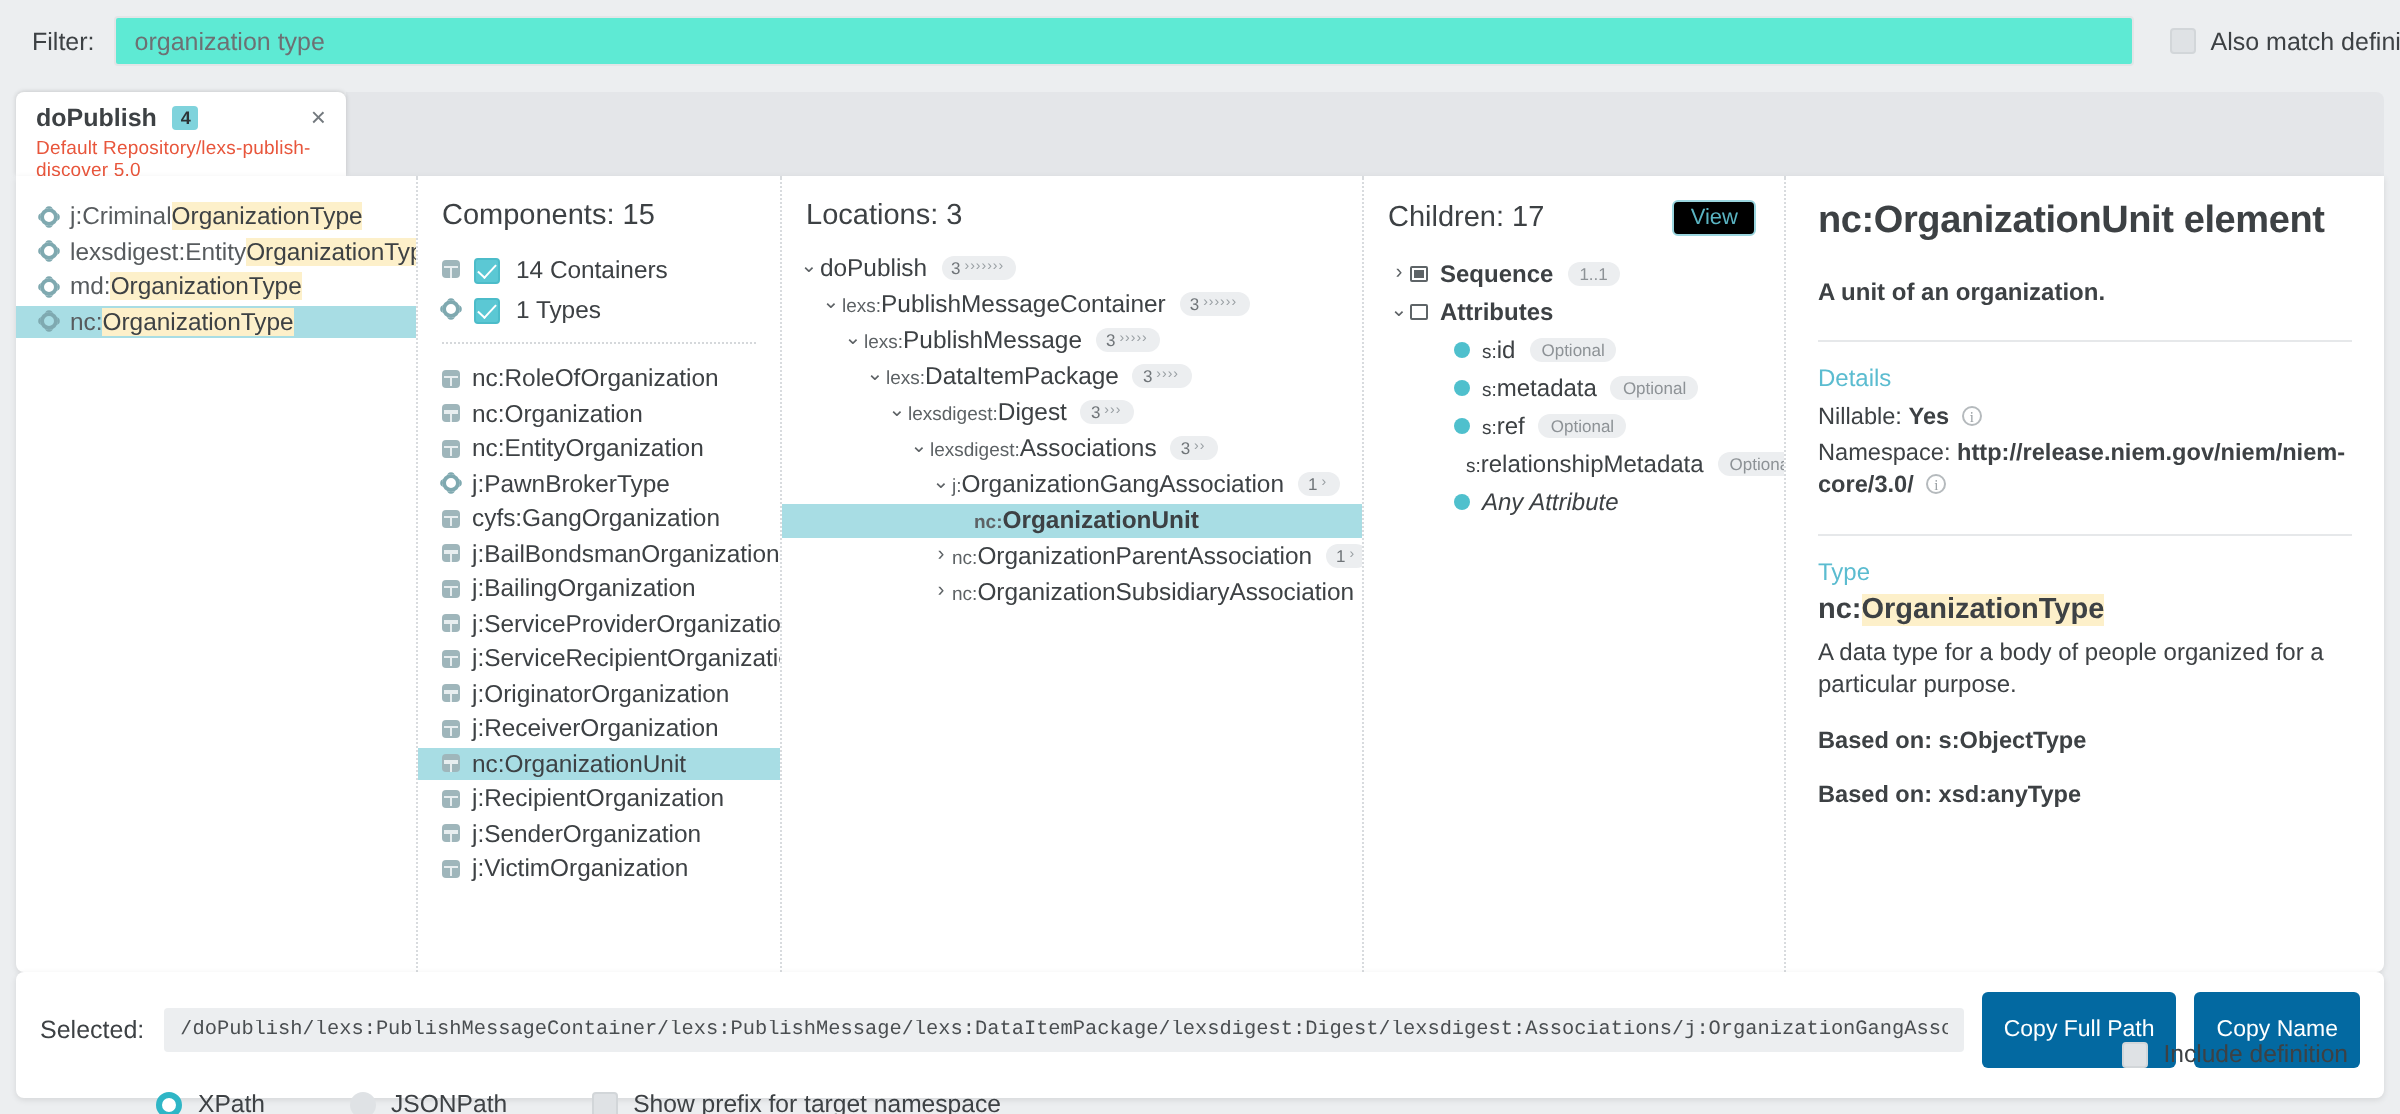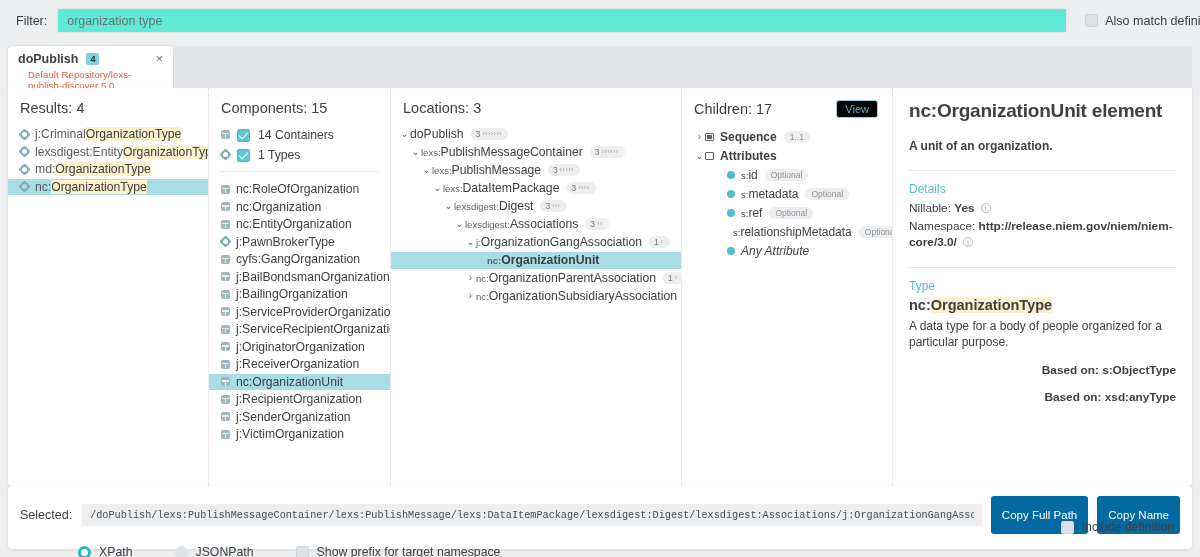--- a/index.html
+++ b/index.html
@@ -54,21 +54,21 @@
   .tab-title { font-size: 12.5px; font-weight: bold; color: #3d4144; }
   .tab-badge {
     margin-left: 8px; background: #7fd3dc; color: #2d3436;
     font-size: 9px; font-weight: bold; border-radius: 2px;
     padding: 1px 4px 1px 4px; line-height: 10px;
   }
   .tab-close {
     margin-left: auto; color: #73797e; font-size: 13px; line-height: 12px;
     cursor: pointer; padding: 0 1px;
   }
-  .tab-sub { margin-top: 3px; font-size: 9.5px; color: #e8563c; letter-spacing: .1px; margin-left: 10px; }
+  .tab-sub { margin-top: 3px; font-size: 9.5px; color: #e8563c; letter-spacing: .1px; }
   .tab-under {
     position: absolute; left: 173px; top: 5px; width: 1019px; height: 42px;
     background: #e4e6e9; border-radius: 0 4px 0 0;
   }
 
   
   .card {
     position: absolute; left: 8px; top: 88px; width: 1184px; height: 398px;
     background: #fff; border-radius: 0 0 4px 4px;
     box-shadow: 0 1px 3px rgba(0,0,0,.10);
@@ -178,21 +178,21 @@
   .det .kv { font-size: 11.8px; color: #3d4144; margin-bottom: 2px; line-height: 16px; }
   .det .kv b { font-weight: bold; }
   .info {
     display: inline-block; width: 10px; height: 10px; border-radius: 50%;
     border: 1px solid #b5babd; color: #9aa0a4; font-size: 7.5px;
     line-height: 9px; text-align: center; vertical-align: 1px; margin-left: 3px;
     font-family: "Liberation Serif", serif;
   }
   .det .typename { font-size: 14.5px; font-weight: bold; margin-bottom: 5px; }
   .det .typedesc { font-size: 12px; color: #3d4144; line-height: 16px; }
-  .det .based { font-size: 11.8px; font-weight: bold; margin-top: 13px; text-align: right; }
+  .det .based { font-size: 11.8px; font-weight: bold; margin-top: 13px; }
 
   
   .bottom {
     position: absolute; left: 8px; top: 486px; width: 1184px; height: 63px;
     background: #fff; border-radius: 4px; box-shadow: 0 1px 3px rgba(0,0,0,.10);
     padding: 10px 12px 0 12px;
   }
   .brow1 { display: flex; align-items: center; }
   .sel-label { font-size: 12.5px; color: #3d4144; margin-right: 10px; }
   .path {
@@ -240,21 +240,20 @@
         <span class="tab-badge">4</span>
         <span class="tab-close">×</span>
       </div>
       <div class="tab-sub">Default Repository/lexs-publish-discover 5.0</div>
     </div>
   </div>
 
   <div class="card">
 
     <div class="col col-results">
-      <div class="col-head">Results: 4</div>
       <div id="results-list">
           <div class="row">
             <span class="ico">
               <span class="gear"></span>
             </span>
             <span><span class="prefix">j:Criminal</span><span class="hl">OrganizationType</span></span>
           </div>
           <div class="row">
             <span class="ico">
               <span class="gear"></span>

